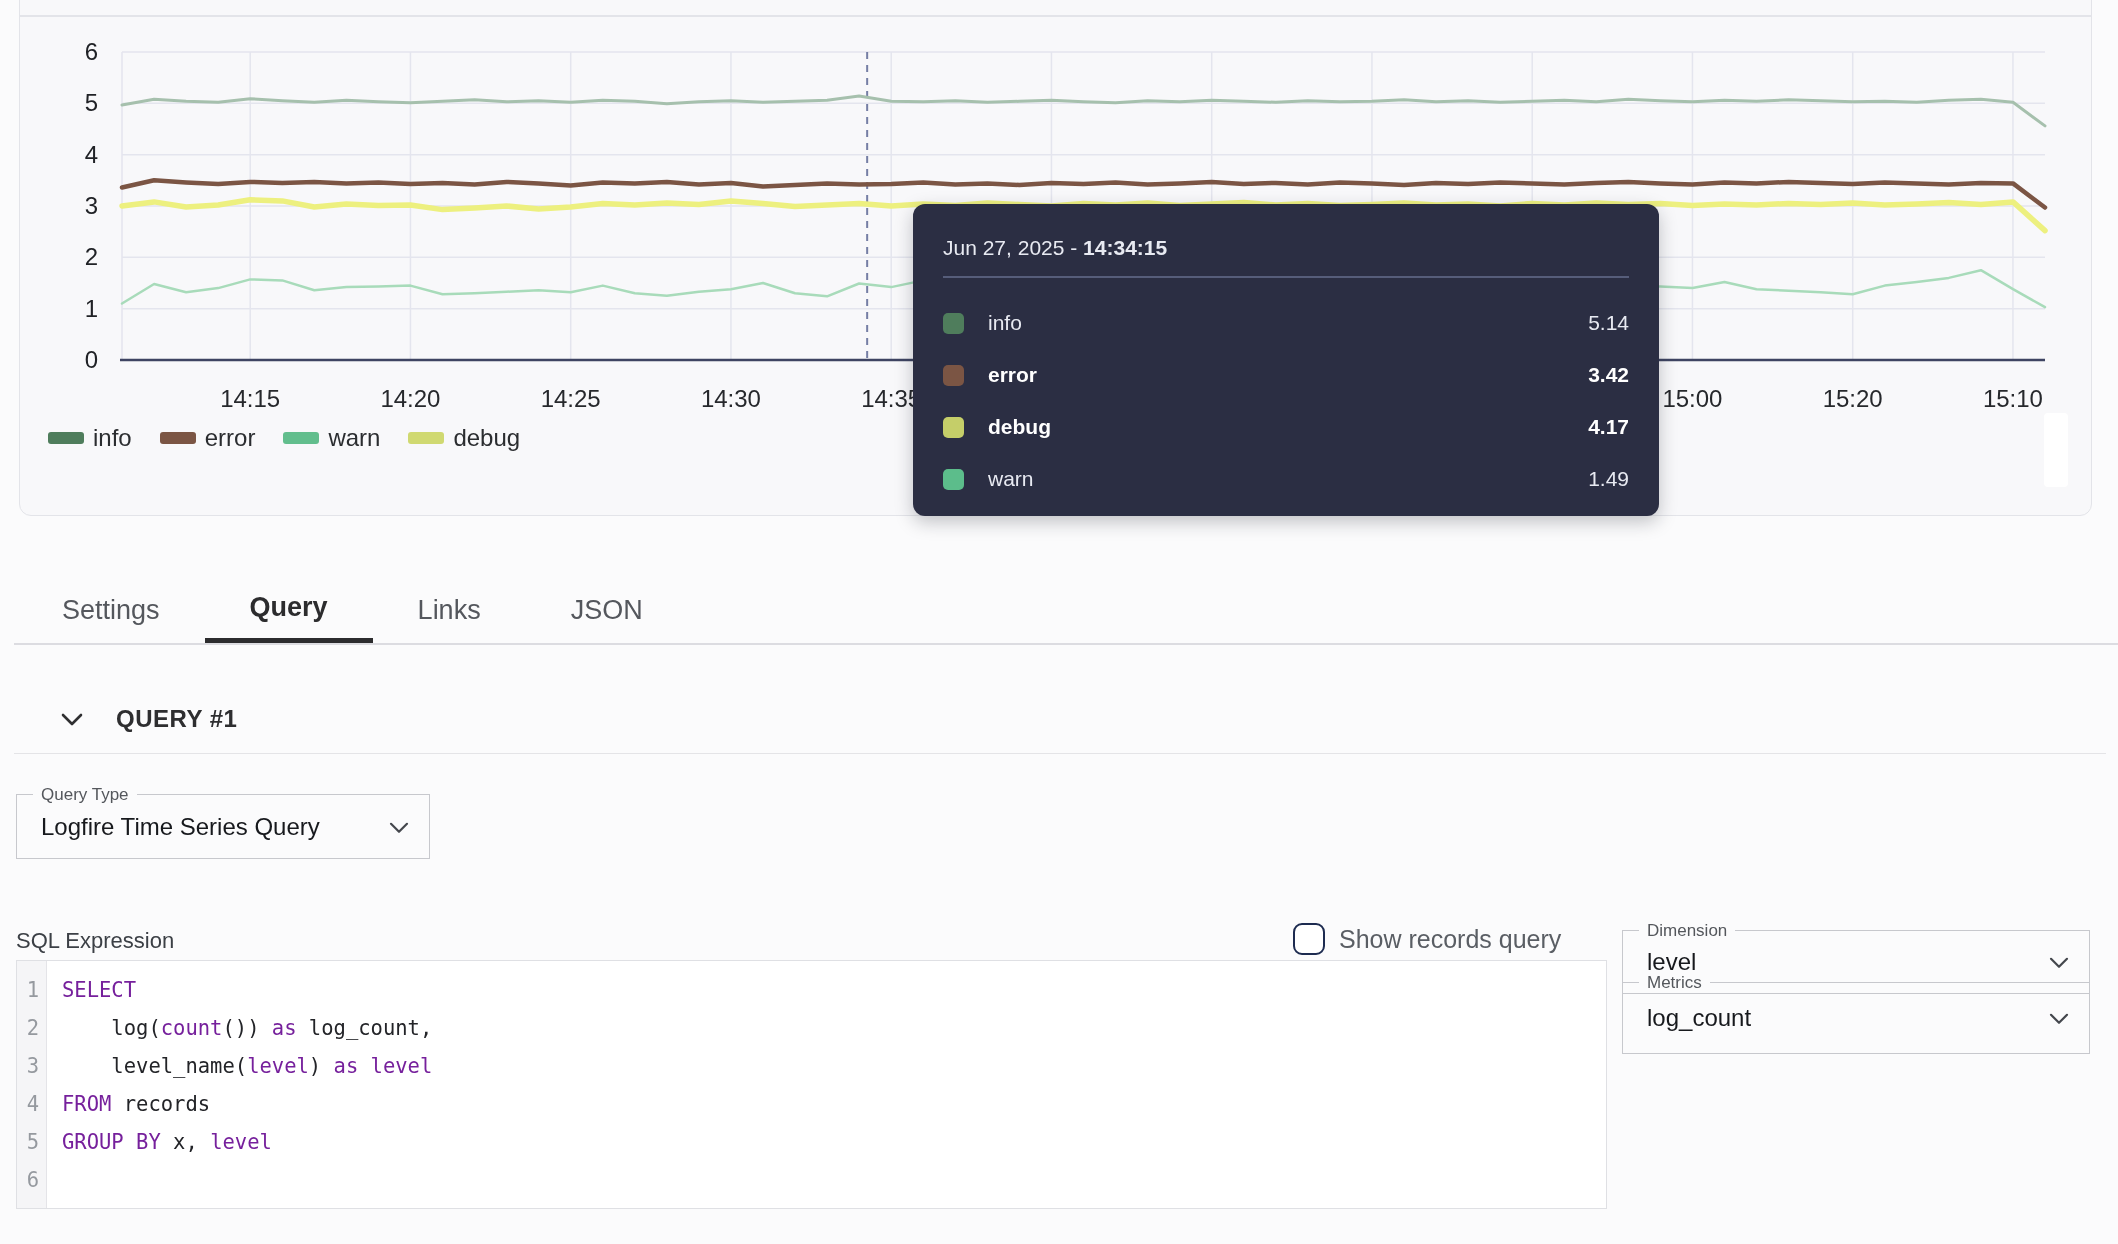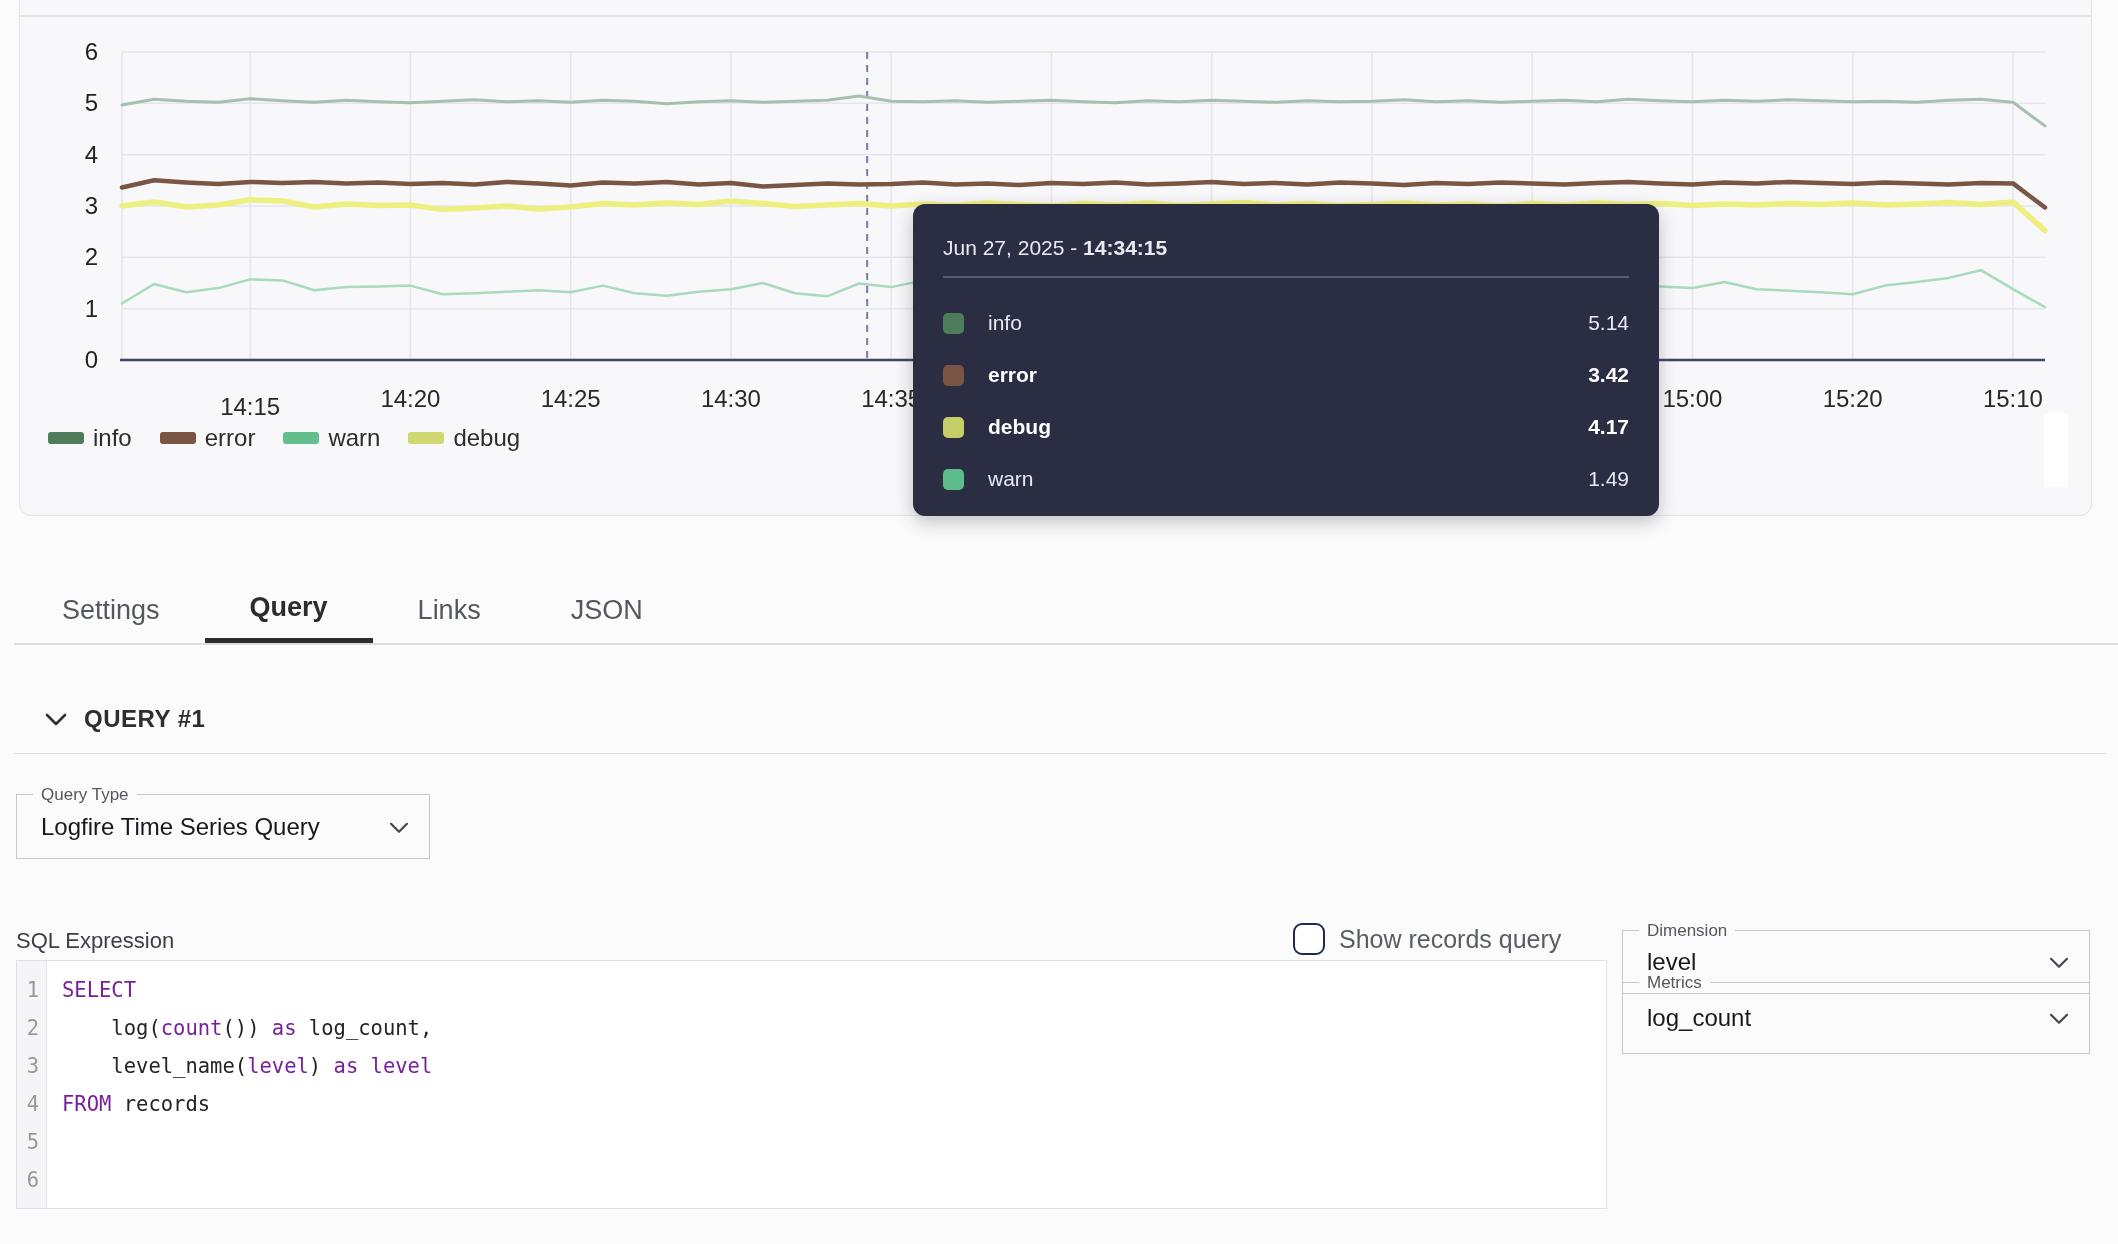--- a/index.html
+++ b/index.html
@@ -30,21 +30,21 @@
   .tooltip-row .lbl{margin-left:24px;}
   .tooltip-row .val{margin-left:auto;}
   .tooltip-row.bold .lbl,.tooltip-row.bold .val{font-weight:700;color:#ffffff;}
   
   .tabs-separator{position:absolute;left:14px;top:643px;width:2104px;height:1.5px;background:#dcdce1;}
   .tabs-bar{position:absolute;left:17px;top:577px;height:66px;display:flex;}
   .tab{height:100%;padding:0 45px;display:flex;align-items:center;font-size:27px;color:#54575d;
        box-sizing:border-box;cursor:pointer;}
   .tab.active{color:#2c2c2e;font-weight:700;border-bottom:5px solid #2c2c2e;}
   
-  .query-header{position:absolute;left:45px;top:703px;height:32px;display:flex;align-items:center;gap:17px;cursor:pointer;}
+  .query-header{position:absolute;left:61px;top:703px;height:32px;display:flex;align-items:center;gap:33px;cursor:pointer;}
   .query-header .hdr-label{font-size:24px;font-weight:600;letter-spacing:.5px;color:#2e2e30;}
   .section-separator{position:absolute;left:14px;top:753px;width:2092px;height:1px;background:#e4e4e7;}
   
   .select{position:absolute;box-sizing:border-box;border:1.5px solid #c7c8cd;border-radius:0;
           background:transparent;cursor:pointer;text-decoration:underline;}
   .select .flabel{position:absolute;left:16px;top:-10px;padding:0 8px;background:#fbfbfc;
                   font-size:17px;color:#54575c;line-height:19px;white-space:nowrap;}
   .select .value{position:absolute;left:24px;top:0;bottom:0;display:flex;align-items:center;
                  font-size:24px;color:#17191d;white-space:nowrap;}
   .select .chev{position:absolute;right:20px;top:50%;transform:translateY(-40%);}
@@ -103,21 +103,21 @@
   <div id="y-labels">
       <div class="ylabel" style="left: 28px; top: 345px;">0</div>
       <div class="ylabel" style="left: 28px; top: 293.667px;">1</div>
       <div class="ylabel" style="left: 28px; top: 242.333px;">2</div>
       <div class="ylabel" style="left: 28px; top: 191px;">3</div>
       <div class="ylabel" style="left: 28px; top: 139.667px;">4</div>
       <div class="ylabel" style="left: 28px; top: 88.3333px;">5</div>
       <div class="ylabel" style="left: 28px; top: 37px;">6</div>
     </div>
   <div id="x-labels">
-      <div class="xlabel" style="left: 195.2px; top: 385px; margin-top: 8px;">14:15</div>
+      <div class="xlabel" style="left: 195.2px; top: 385px;">14:15</div>
       <div class="xlabel" style="left: 355.45px; top: 385px;">14:20</div>
       <div class="xlabel" style="left: 515.7px; top: 385px;">14:25</div>
       <div class="xlabel" style="left: 675.95px; top: 385px;">14:30</div>
       <div class="xlabel" style="left: 836.2px; top: 385px;">14:35</div>
       <div class="xlabel" style="left: 996.45px; top: 385px;">14:40</div>
       <div class="xlabel" style="left: 1156.7px; top: 385px;">14:45</div>
       <div class="xlabel" style="left: 1316.95px; top: 385px;">14:50</div>
       <div class="xlabel" style="left: 1477.2px; top: 385px;">14:55</div>
       <div class="xlabel" style="left: 1637.45px; top: 385px;">15:00</div>
       <div class="xlabel" style="left: 1797.7px; top: 385px;">15:20</div>
@@ -214,20 +214,21 @@
         <span class="ln">3</span>
         <span class="ln">4</span>
         <span class="ln">5</span>
         <span class="ln">6</span>
       </div>
     <div class="code-lines" id="code-lines">
         <div class="code-line"><span class="kw">SELECT</span></div>
         <div class="code-line"><span>    log(</span><span class="kw">count</span><span>()) </span><span class="kw">as</span><span> log_count,</span></div>
         <div class="code-line"><span>    level_name(</span><span class="kw">level</span><span>) </span><span class="kw">as</span><span> </span><span class="kw">level</span></div>
         <div class="code-line"><span class="kw">FROM</span><span> records</span></div>
+        <div class="code-line"><span class="kw">GROUP BY</span><span> x, </span><span class="kw">level</span></div>
       </div>
   </div>
 
   <div class="select" style="left:1622px;top:930px;width:468px;height:64px;">
     <span class="flabel">Dimension</span>
     <span class="value">level</span>
     <span class="chev">
       <svg width="20" height="12" viewBox="0 0 20 12">
           <polyline points="2,2 10,10 18,2" fill="none" stroke="#45484e" stroke-width="2.2" stroke-linecap="round" stroke-linejoin="round"></polyline>
         </svg>

